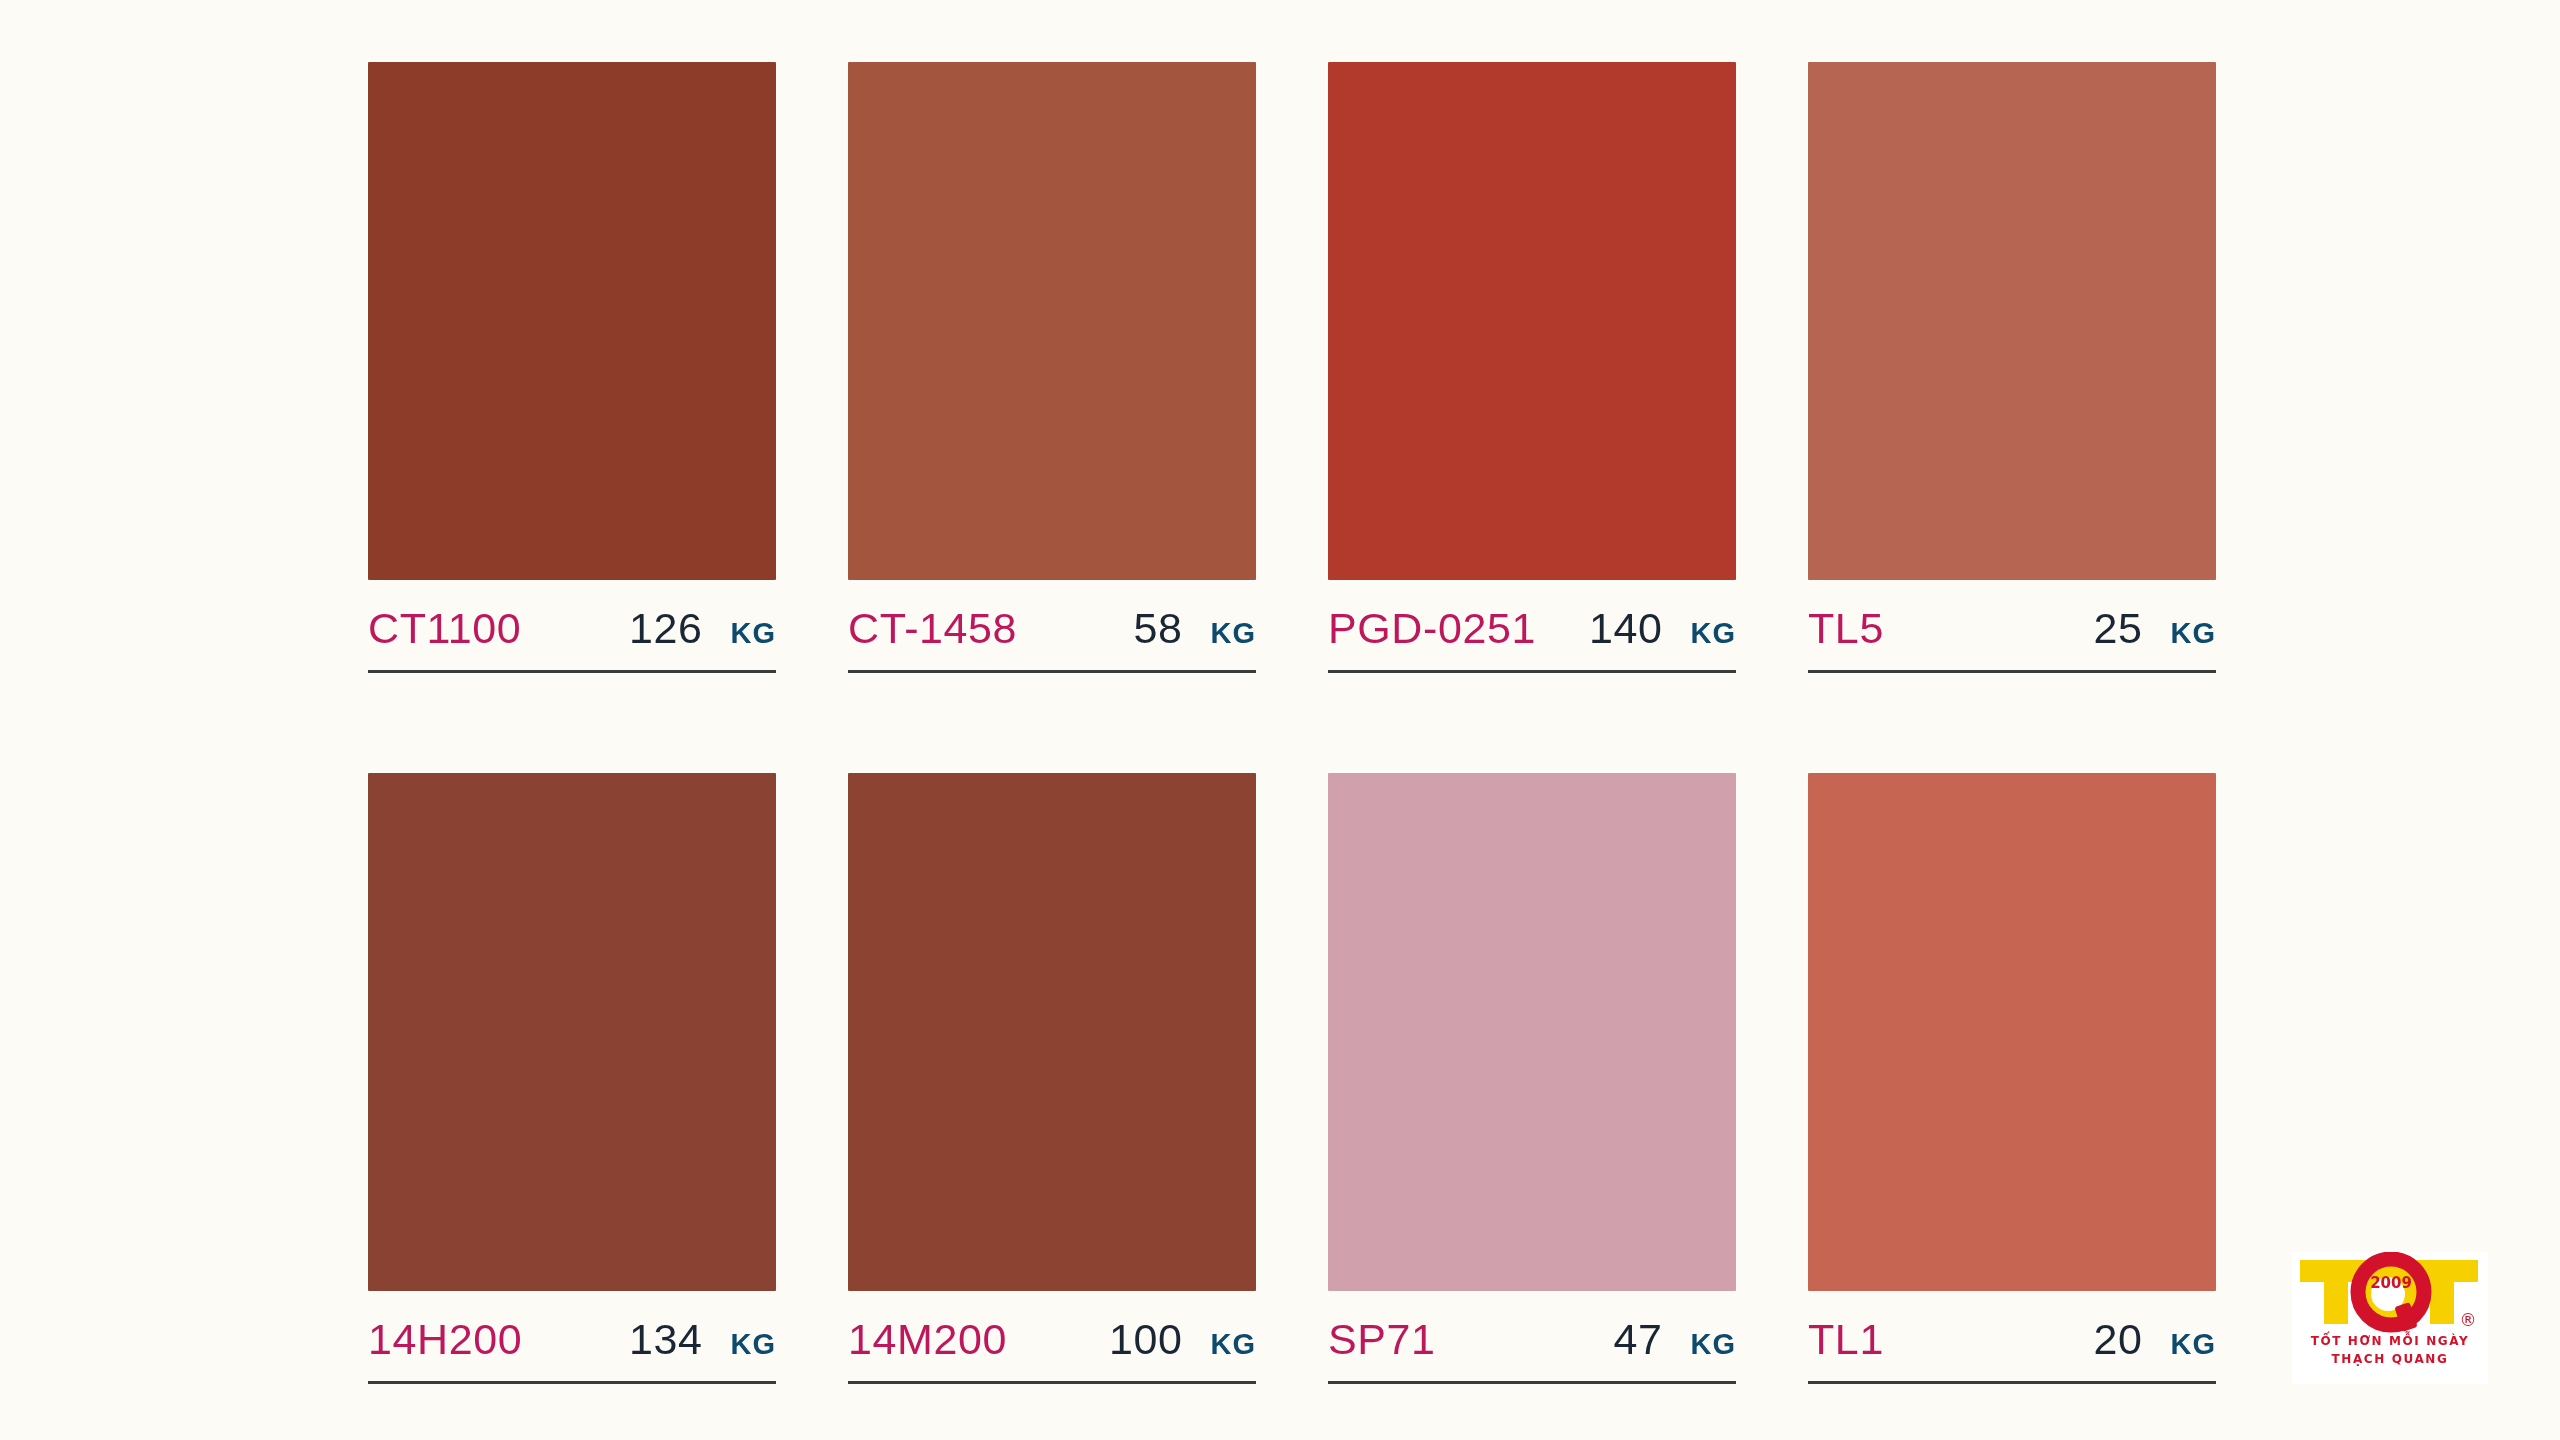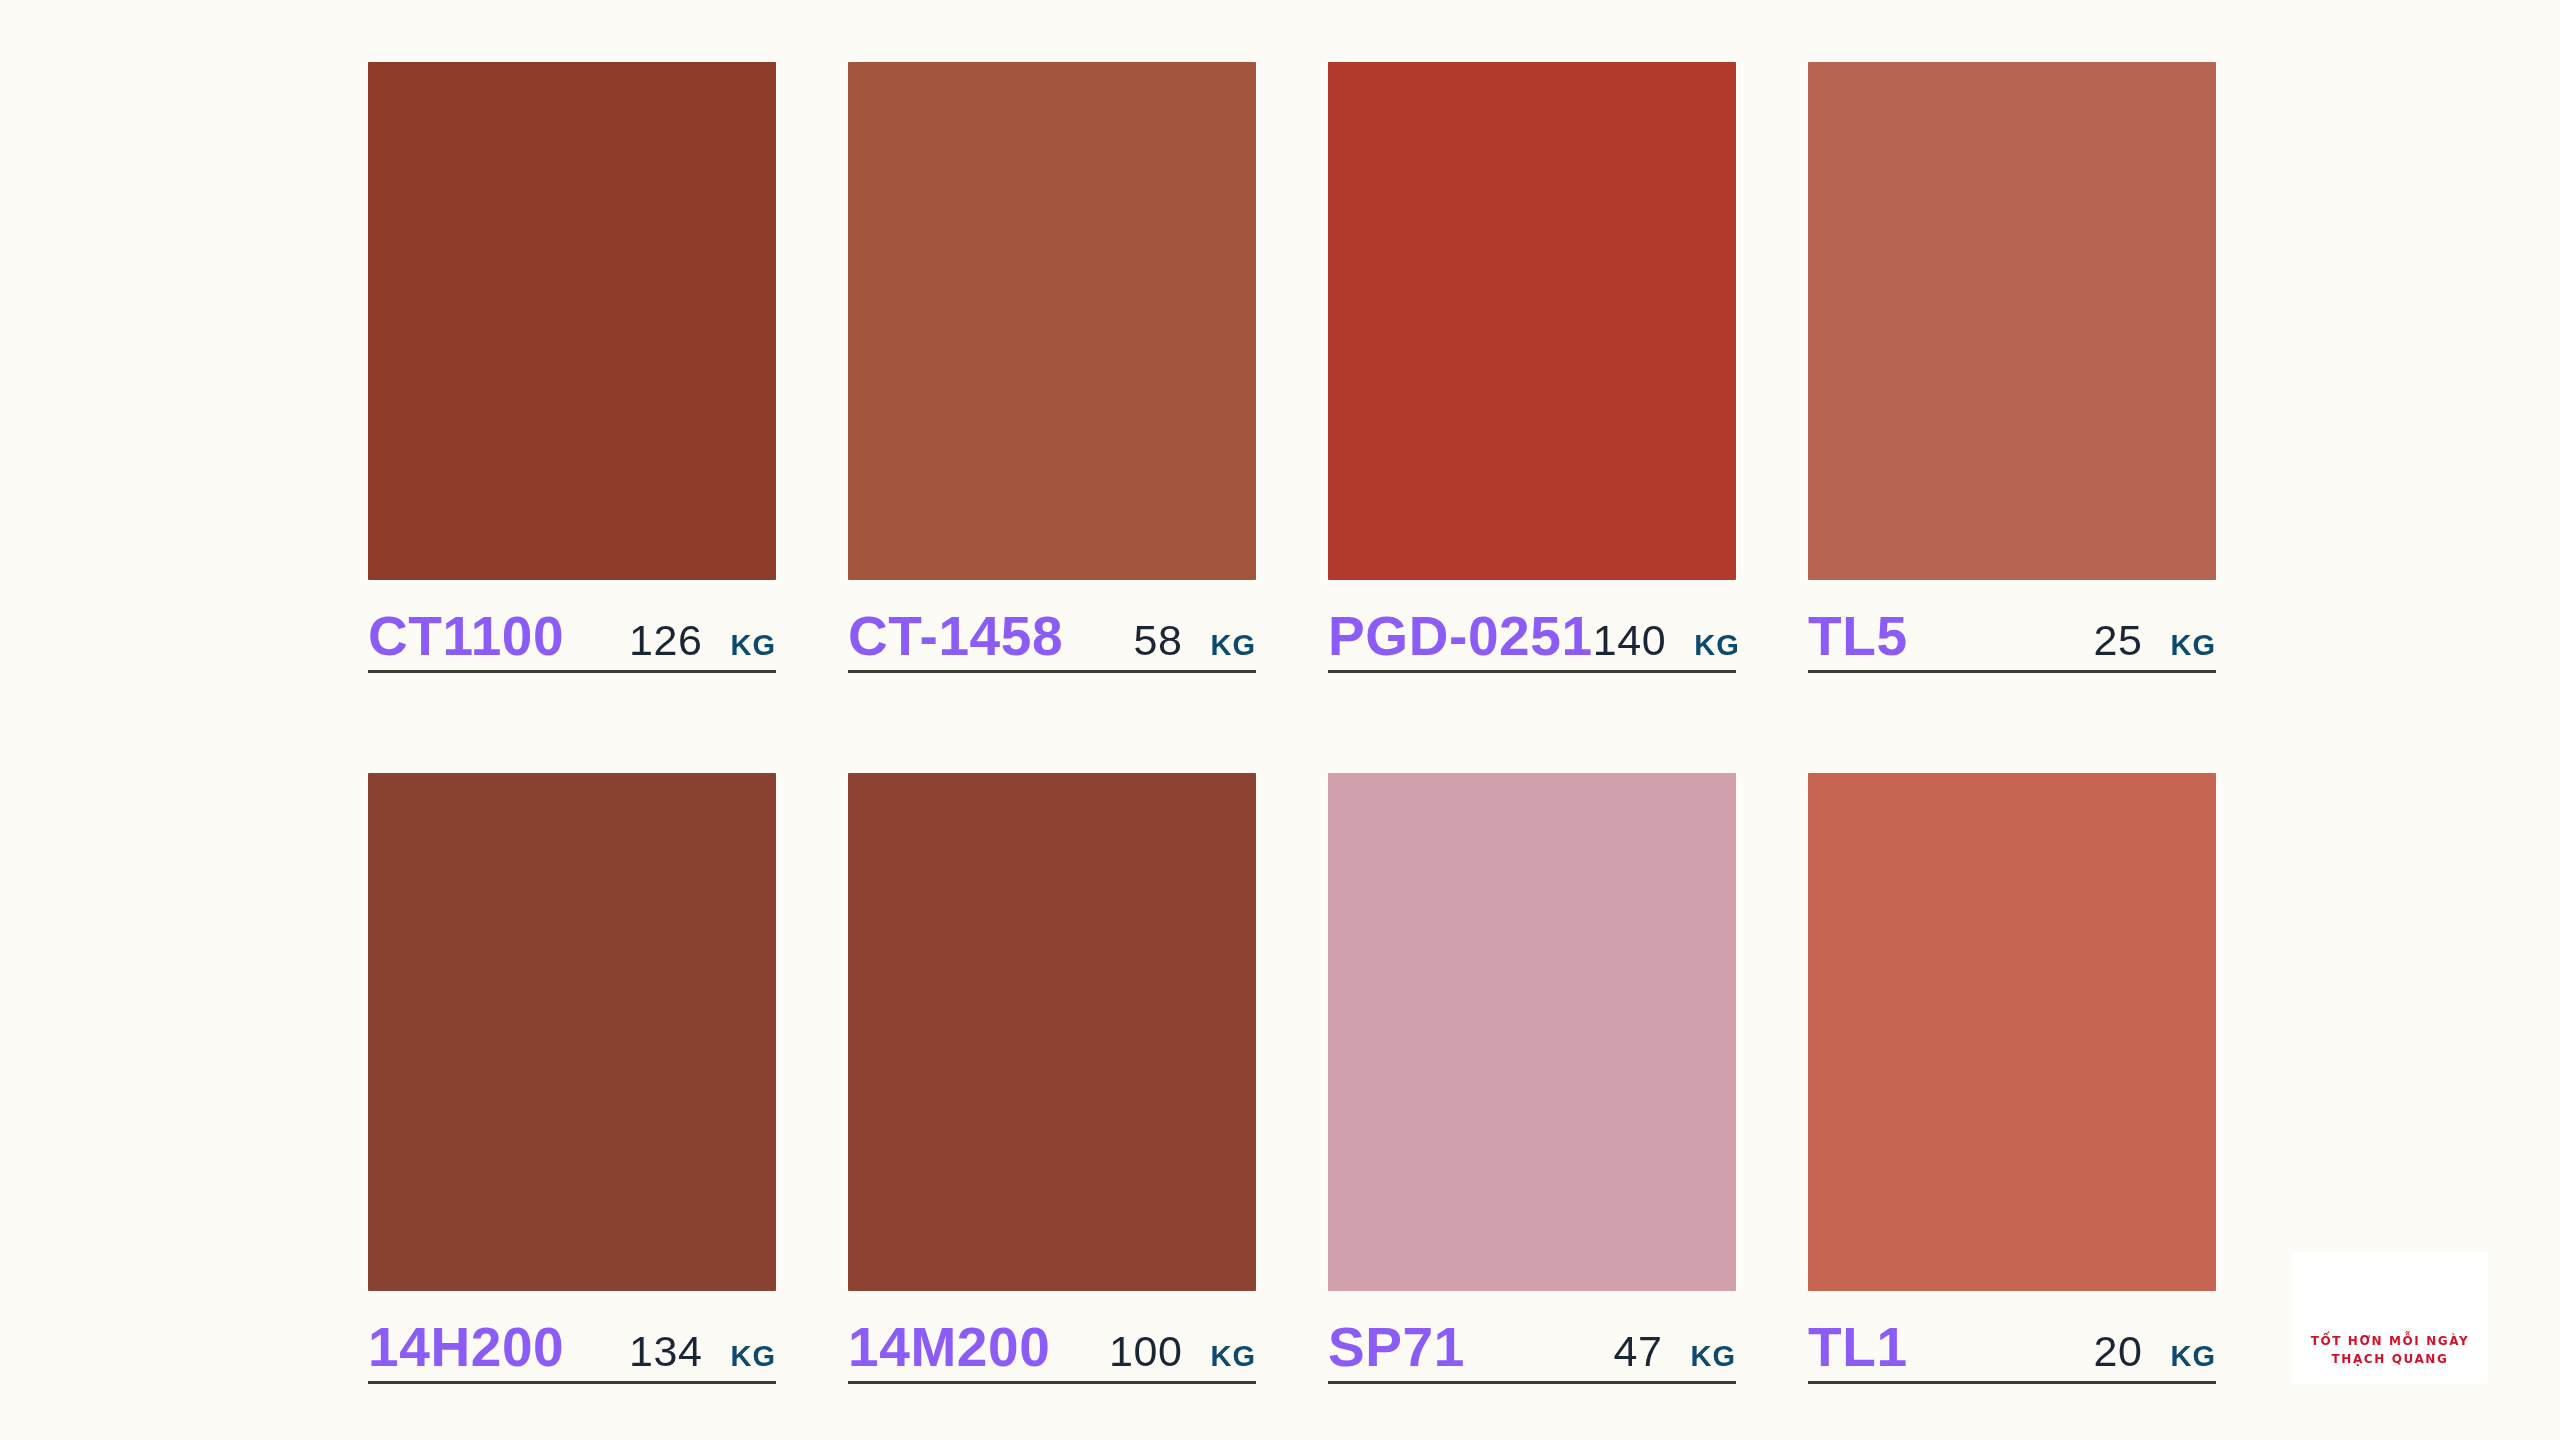--- a/index.html
+++ b/index.html
@@ -70,24 +70,24 @@
     position: relative;
     width: 100%;
     height: 52px;
     margin-top: 24px;
     display: flex;
     align-items: baseline;
     justify-content: space-between;
   }
 
   .code {
-    font-size: 55px;
+    font-size: 43px;
     letter-spacing: 0.6px;
-    color: #8b5cf6;
-    font-weight: 700;
+    color: #be185d;
+    font-weight: 400;
     white-space: nowrap;
   }
 
   .amount {
     display: flex;
     align-items: baseline;
     gap: 28px;
     white-space: nowrap;
   }
   .amount .value {
@@ -248,19 +248,40 @@
           <span class="amount">
             <span class="value">20</span>
             <span class="unit">KG</span>
           </span>
         </div>
         <div class="rule" style="background: rgb(58, 59, 60);"></div>
       </div>
     </div>
 
   <div id="logo">
+    <div class="logo-mark">
+      <svg width="196" height="82" viewBox="0 0 196 82" xmlns="http://www.w3.org/2000/svg">
+
+        <rect x="8" y="8" width="70" height="22" fill="#F7D000"></rect>
+        <rect x="32" y="8" width="24" height="64" fill="#F7D000"></rect>
+
+        <rect x="112" y="8" width="74" height="22" fill="#F7D000"></rect>
+        <rect x="138" y="8" width="24" height="64" fill="#F7D000"></rect>
+
+        <circle cx="96" cy="42" r="34" fill="#F7D000"></circle>
+        <circle cx="96" cy="42" r="17" fill="#FFFFFF"></circle>
+
+        <circle cx="99" cy="40" r="33" fill="none" stroke="#D2112A" stroke-width="15"></circle>
+
+        <rect x="106" y="52" width="16" height="26" rx="3" fill="#D2112A" transform="rotate(-18 114 65)"></rect>
+
+        <text x="99" y="36" text-anchor="middle" font-family="DejaVu Sans, sans-serif" font-size="15" font-weight="700" fill="#D2112A">2009</text>
+
+        <text x="176" y="74" text-anchor="middle" font-family="DejaVu Sans, sans-serif" font-size="17" fill="#D2112A">®</text>
+      </svg>
+    </div>
     <div class="logo-tagline">
       <div>TỐT HƠN MỖI NGÀY</div>
       <div>THẠCH QUANG</div>
     </div>
   </div>
 
 </div>
 
 </body></html>

